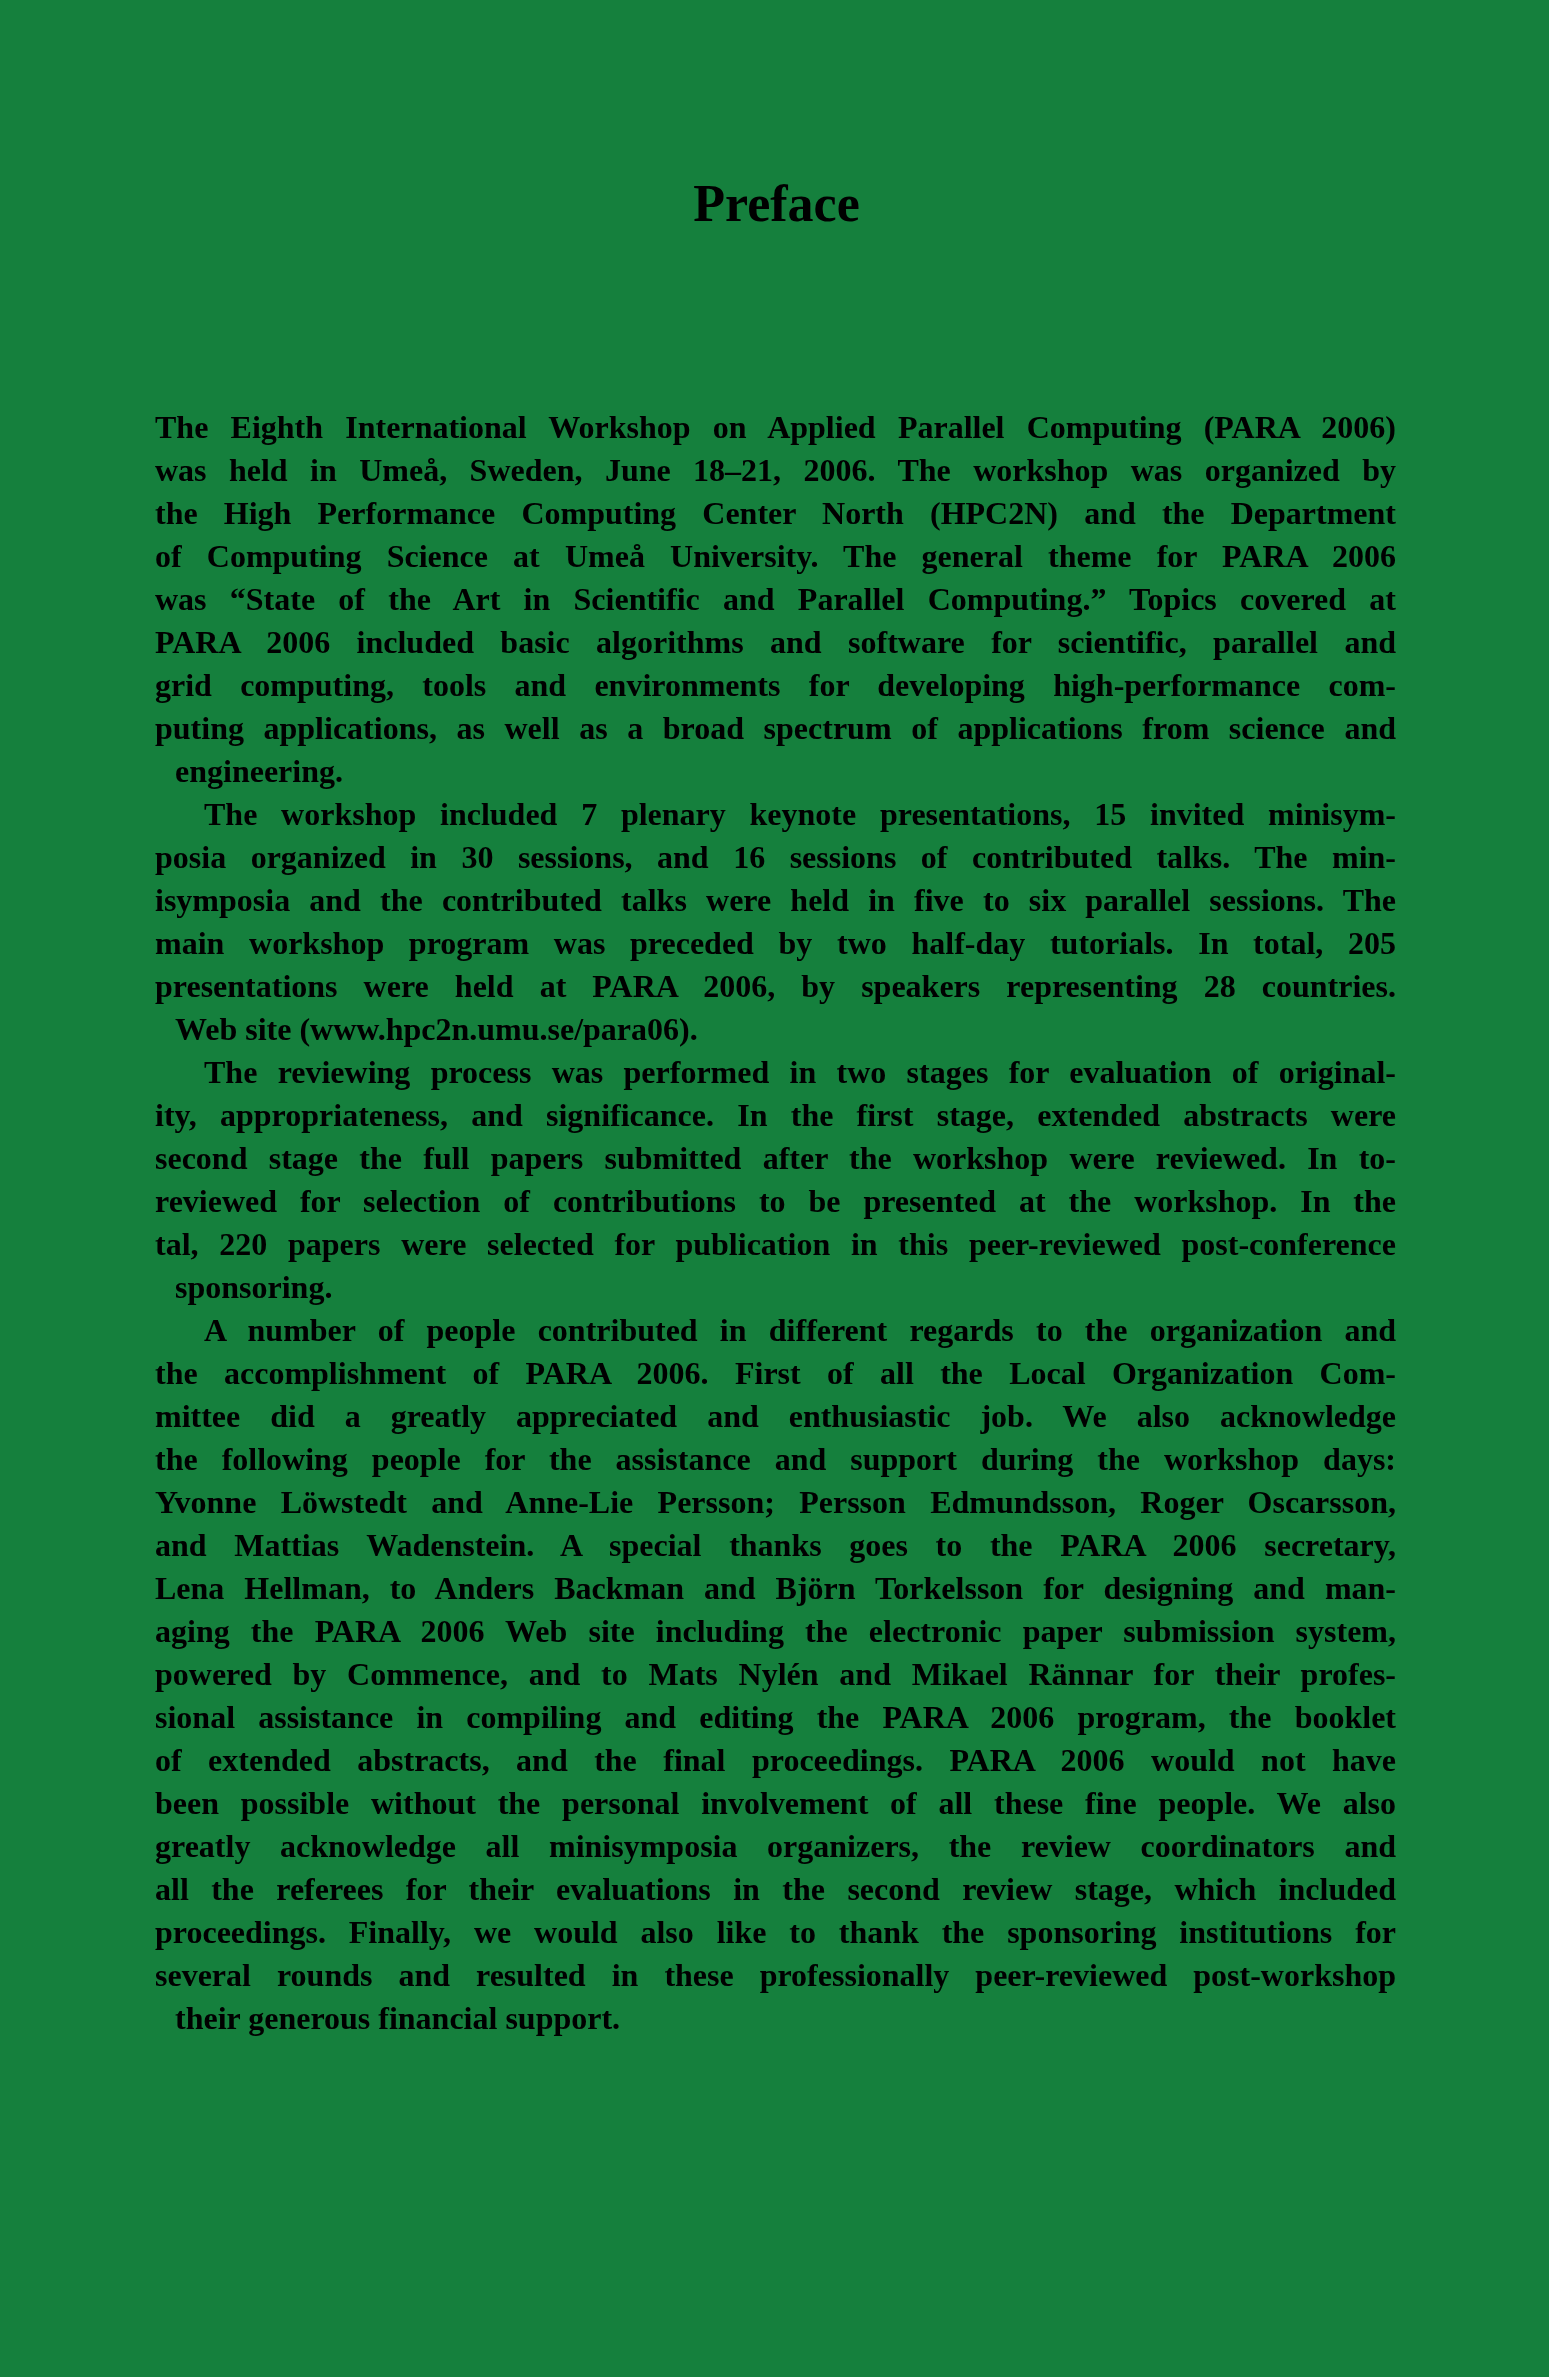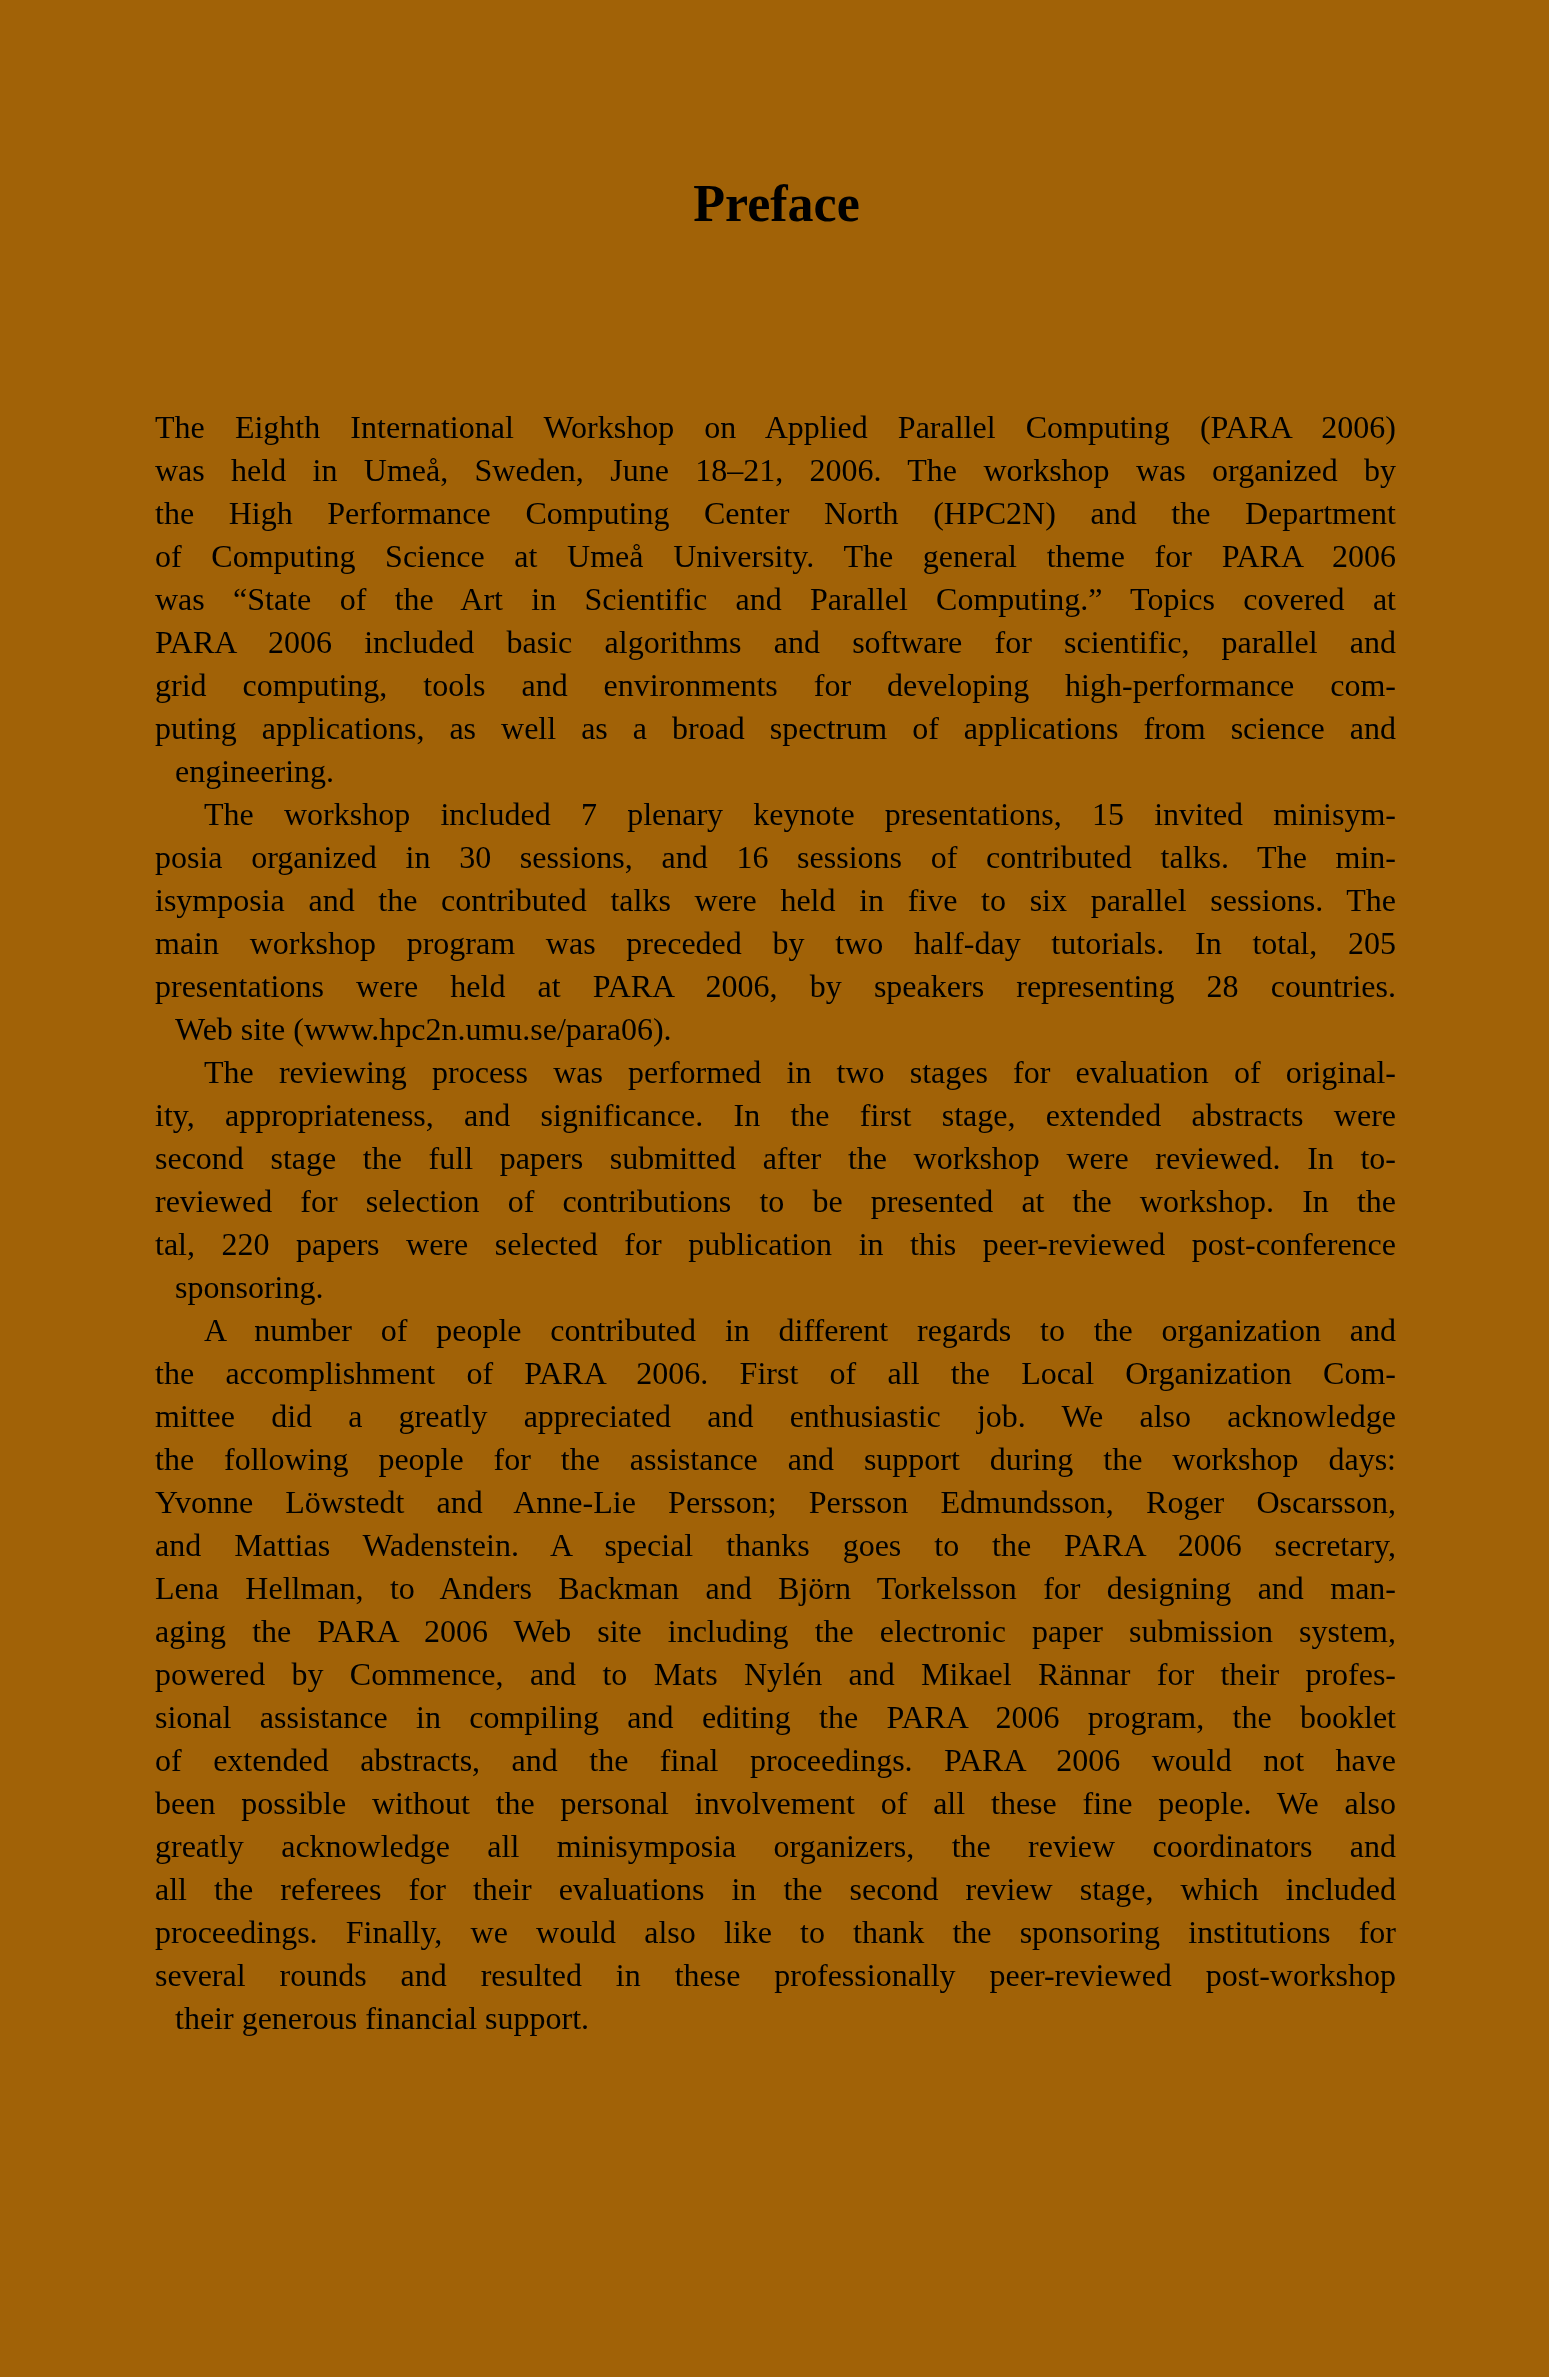--- a/index.html
+++ b/index.html
@@ -14,21 +14,21 @@
       overflow: hidden;
       color: #000000;
       font-family: "Liberation Serif", "DejaVu Serif", serif;
     }
     .page {
       position: absolute;
       left: 0;
       top: 0;
       width: 1549px;
       height: 2377px;
-      background: #a16207;
+      background: #15803d;
     }
     .title {
       position: absolute;
       left: 0;
       top: 173px;
       width: 1553px;
       text-align: center;
       font-family: "Liberation Serif", "DejaVu Serif", serif;
       font-weight: bold;
       font-size: 52px;
@@ -39,20 +39,21 @@
       position: absolute;
       left: 155px;
       top: 406px;
       width: 1241px;
       font-size: 32px;
       line-height: 43px;
     }
     .para {
       margin: 0;
       padding: 0;
+      font-weight: bold;
     }
     .line {
       display: block;
       text-align: justify;
       text-align-last: justify;
       white-space: normal;
       height: 43px;
       overflow: visible;
     }
     .line.first {

